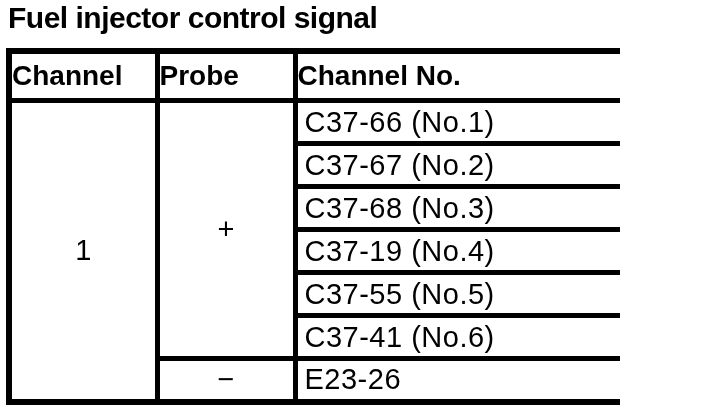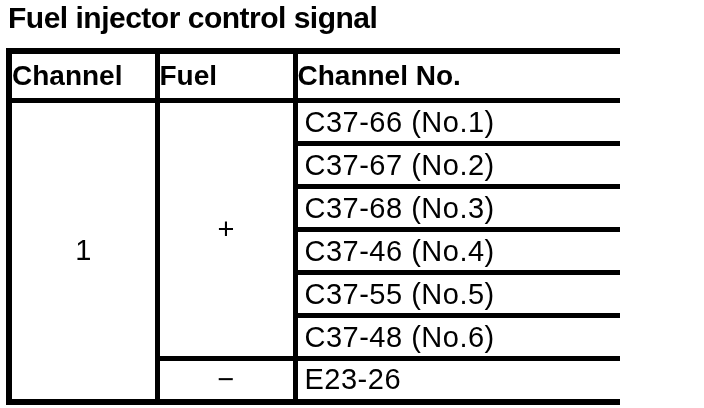--- a/index.html
+++ b/index.html
@@ -80,44 +80,44 @@
 
   <table class="signal-table">
     <colgroup>
       <col style="width:148px">
       <col style="width:138px">
       <col style="width:389px">
     </colgroup>
     <thead>
       <tr>
         <th>Channel</th>
-        <th>Fuel</th>
+        <th>Probe</th>
         <th>Channel No.</th>
       </tr>
     </thead>
     <tbody>
       <tr class="data-row">
         <td class="center-cell channel-cell" rowspan="7">1</td>
         <td class="center-cell probe-cell" rowspan="6">+</td>
         <td class="terminal-cell">C37-66 (No.1)</td>
       </tr>
       <tr class="data-row">
         <td class="terminal-cell">C37-67 (No.2)</td>
       </tr>
       <tr class="data-row">
         <td class="terminal-cell">C37-68 (No.3)</td>
       </tr>
       <tr class="data-row">
-        <td class="terminal-cell">C37-46 (No.4)</td>
+        <td class="terminal-cell">C37-19 (No.4)</td>
       </tr>
       <tr class="data-row">
         <td class="terminal-cell">C37-55 (No.5)</td>
       </tr>
       <tr class="data-row">
-        <td class="terminal-cell">C37-48 (No.6)</td>
+        <td class="terminal-cell">C37-41 (No.6)</td>
       </tr>
       <tr class="data-row">
         <td class="center-cell probe-cell">−</td>
         <td class="terminal-cell">E23-26</td>
       </tr>
     </tbody>
   </table>
 
 </div>
 

